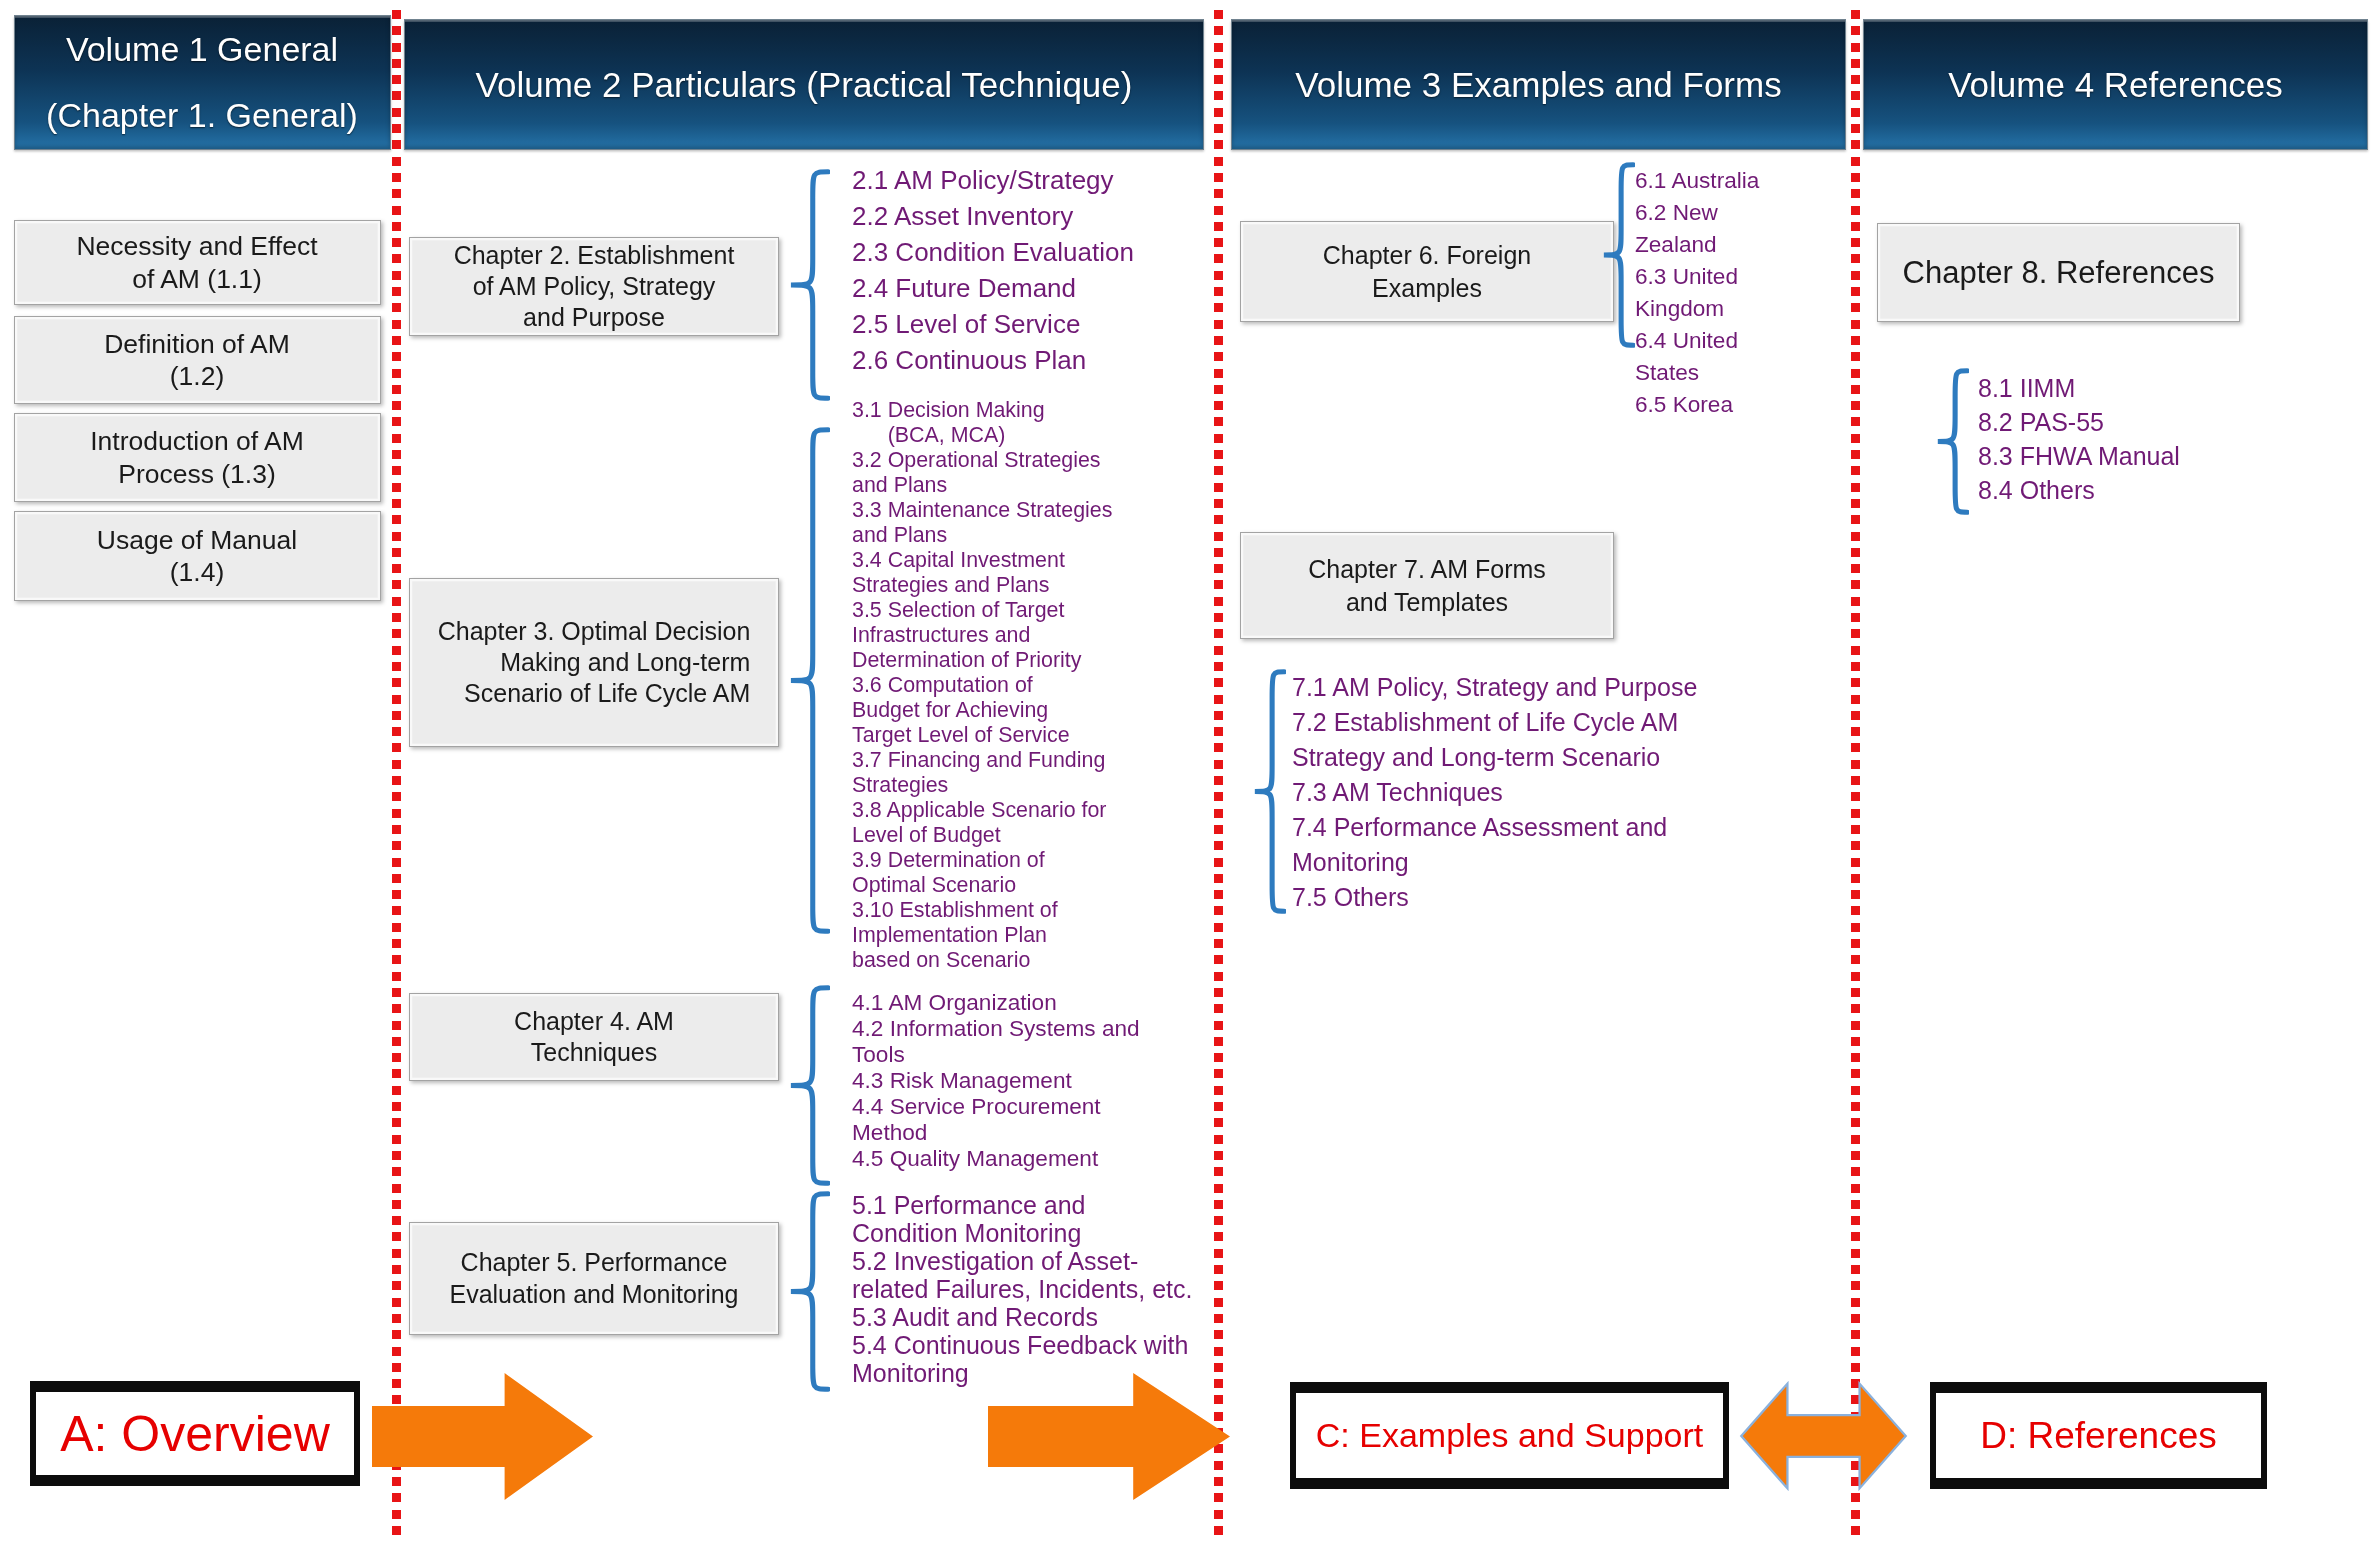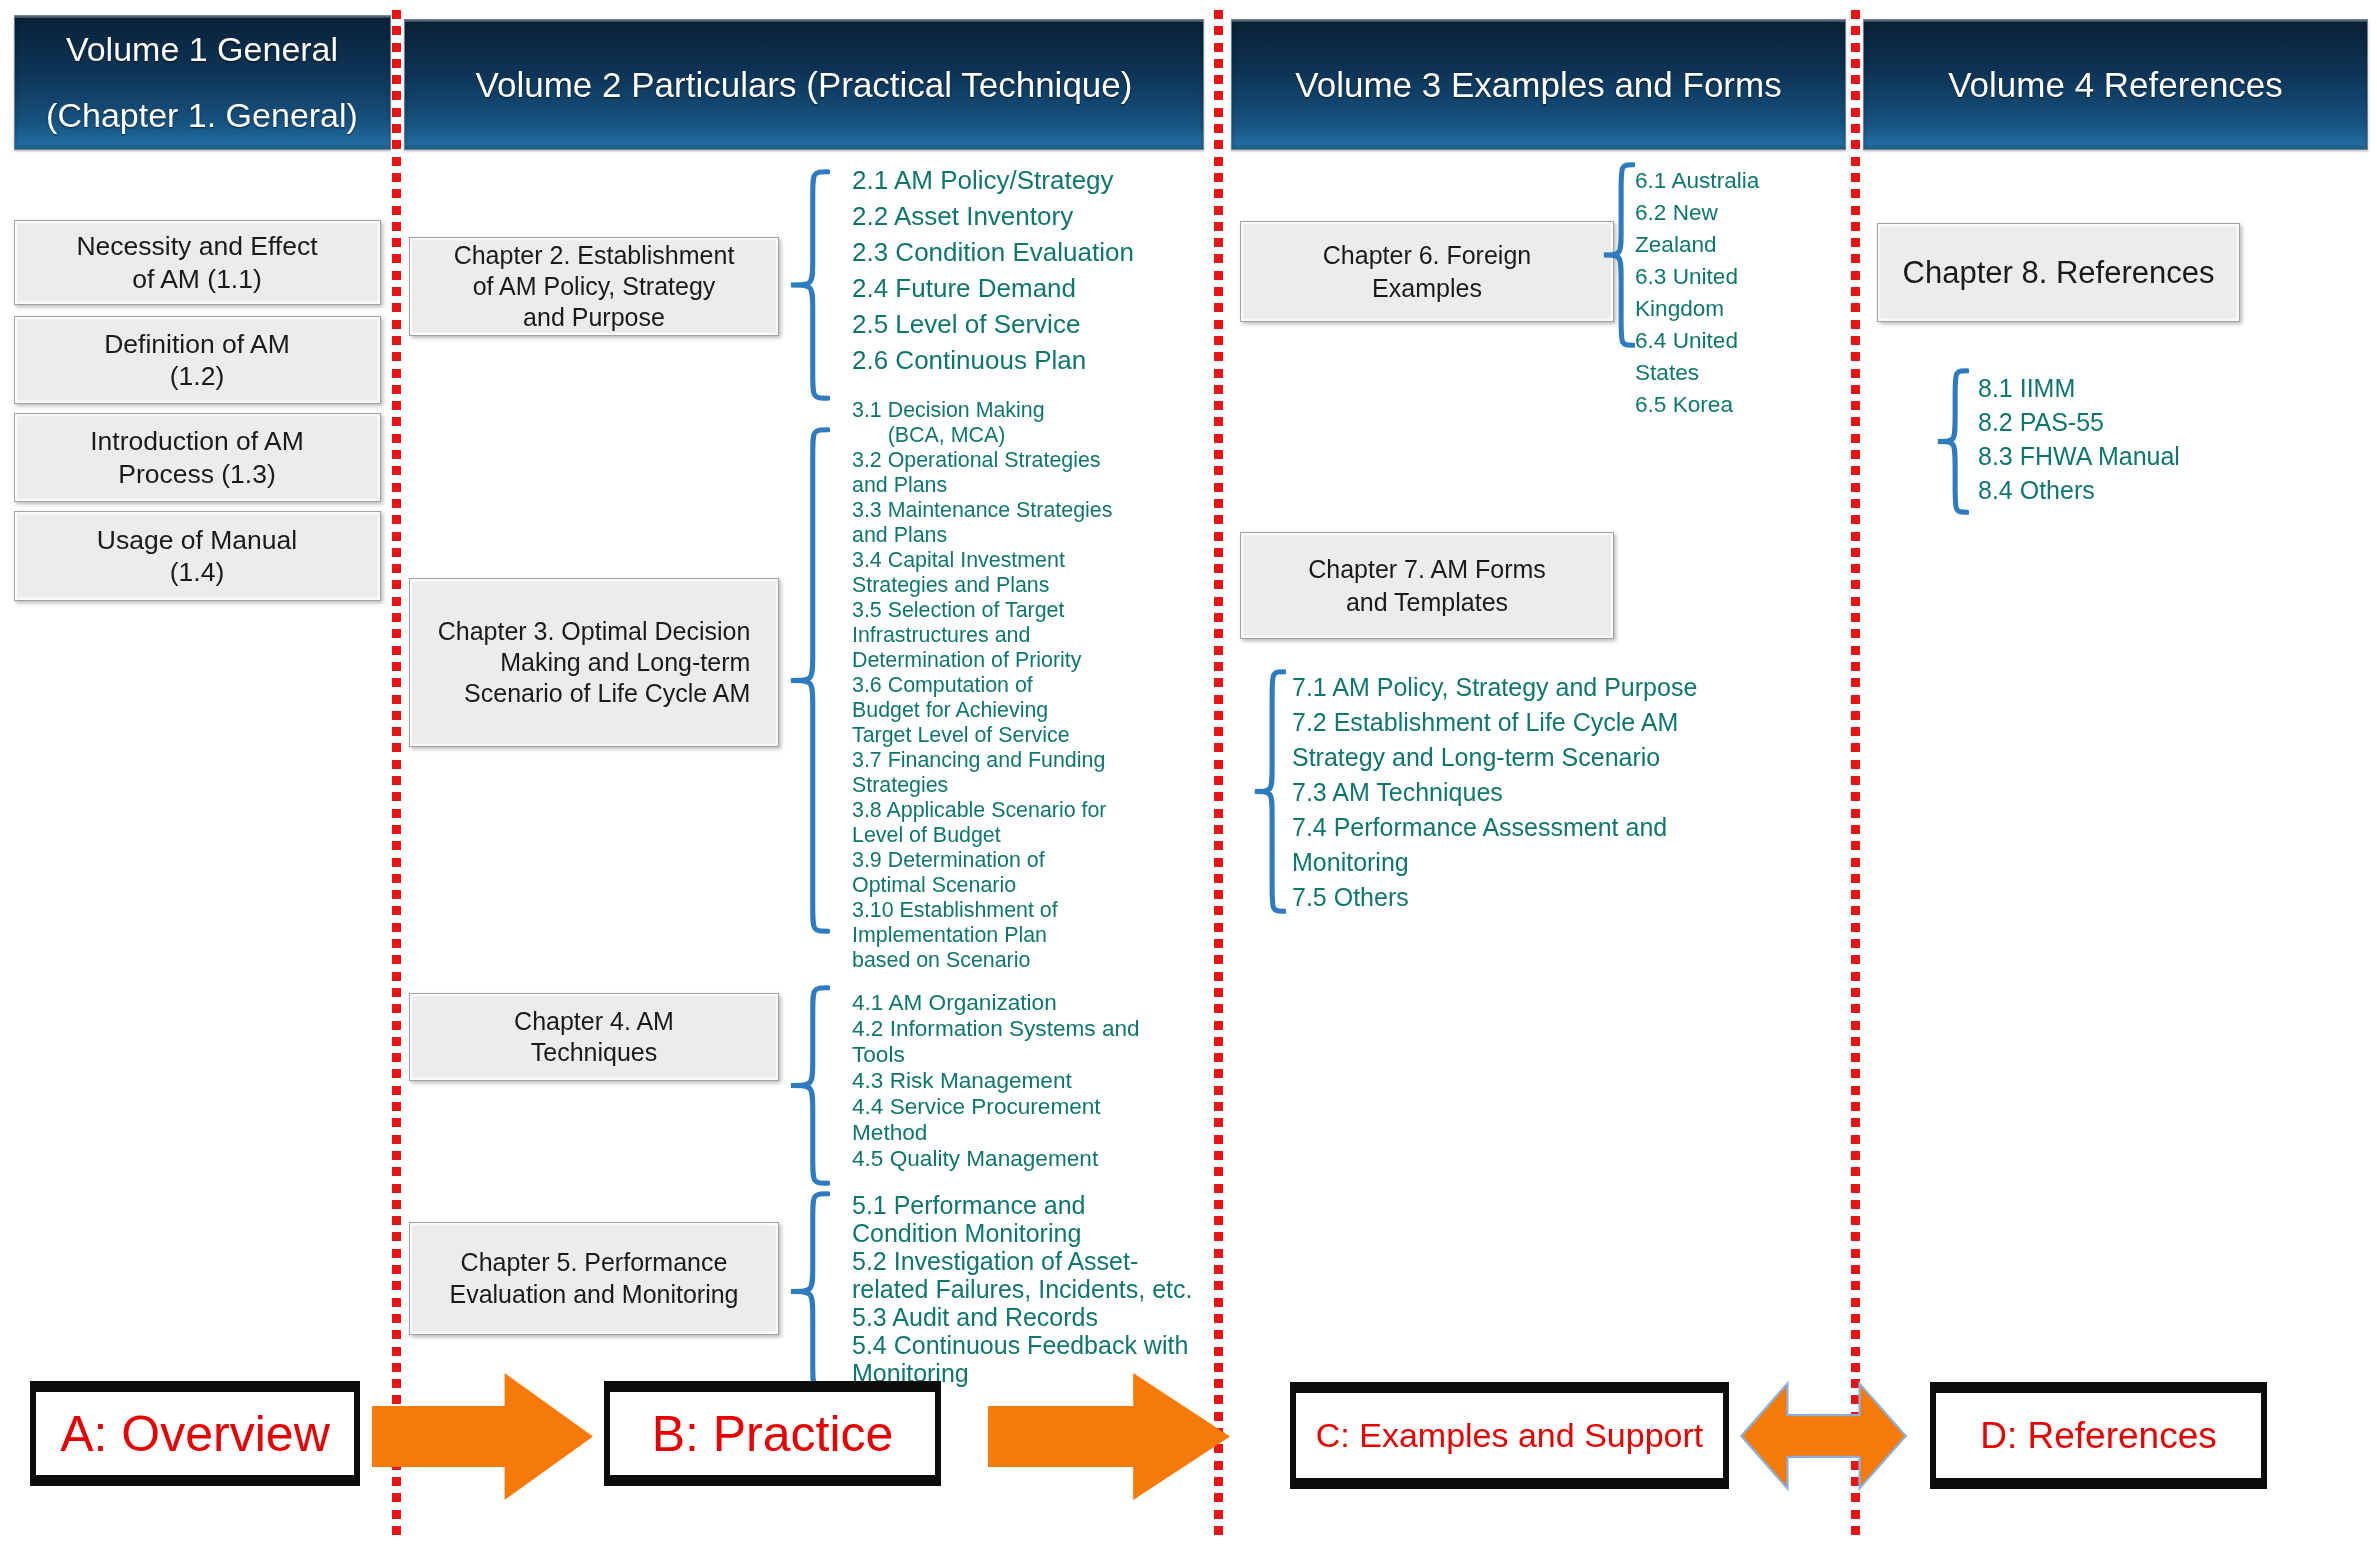--- a/index.html
+++ b/index.html
@@ -36,21 +36,21 @@
     box-shadow:inset 0 0 0 2.3px #f9f9f9, 2.3px 2.3px 4px rgba(0,0,0,.28);
     display:flex;align-items:center;justify-content:center;text-align:center;
     color:#1a1a1a;
     white-space:pre-wrap;
   }
   .sec1{left:13.5px;width:365px;font-size:26.5px;line-height:1.22;}
   .chbox2{left:409px;width:368px;font-size:25px;line-height:1.25;}
   .chbox3{left:1240px;width:372px;font-size:25px;line-height:1.3;}
   .chbox8{left:1877px;width:361px;font-size:31px;}
   
-  .list{position:absolute;color:#0f766e;}
+  .list{position:absolute;color:#701a75;}
   .list .list-item{white-space:pre-wrap;}
   .l2{left:852px;top:162px;font-size:26px;line-height:36px;width:372px;}
   .l3{left:852px;top:398px;font-size:21.4px;line-height:25px;width:395px;}
   .l4{left:852px;top:990px;font-size:22.6px;line-height:26px;width:383px;}
   .l5{left:852px;top:1191px;font-size:25px;line-height:28px;width:395px;}
   .l6{left:1635px;top:165px;font-size:22.6px;line-height:32px;width:214px;}
   .l7{left:1292px;top:670px;font-size:25px;line-height:35px;width:541px;}
   .l8{left:1978px;top:371px;font-size:25px;line-height:34px;width:372px;}
   
   .brace{position:absolute;}
@@ -250,21 +250,20 @@
       </svg></div>
   <div class="list l8">
       <div class="list-item">8.1 IIMM</div>
       <div class="list-item">8.2 PAS-55</div>
       <div class="list-item">8.3 FHWA Manual</div>
       <div class="list-item">8.4 Others</div>
     </div>
 
   <div class="flowbox fa" style="left:30px;top:1381px;width:318px;height:83px;">A: Overview</div>
   <div class="arrow-right" style="left:372px;top:1373px;width:221px;height:127px;"></div>
-  <div class="flowbox fa" style="left:604px;top:1381px;width:325px;height:83px;">B: Practice</div>
   <div class="arrow-right" style="left:988px;top:1373px;width:242px;height:127px;"></div>
   <div class="flowbox fc" style="left:1290px;top:1382px;width:427px;height:85px;">C: Examples and Support</div>
   <div style="position:absolute;left:1739px;top:1362px;width:169px;height:148px;">
     <svg width="169" height="148" viewBox="0 0 300 262">
       <polygon points="4,131 86,38 86,94 214,94 214,38 296,131 214,224 214,168 86,168 86,224" fill="#f57a0a" stroke="#8ab1dd" stroke-width="4"></polygon>
     </svg>
   </div>
   <div class="flowbox fd" style="left:1930px;top:1382px;width:325px;height:85px;">D: References</div>
 </div>
 

